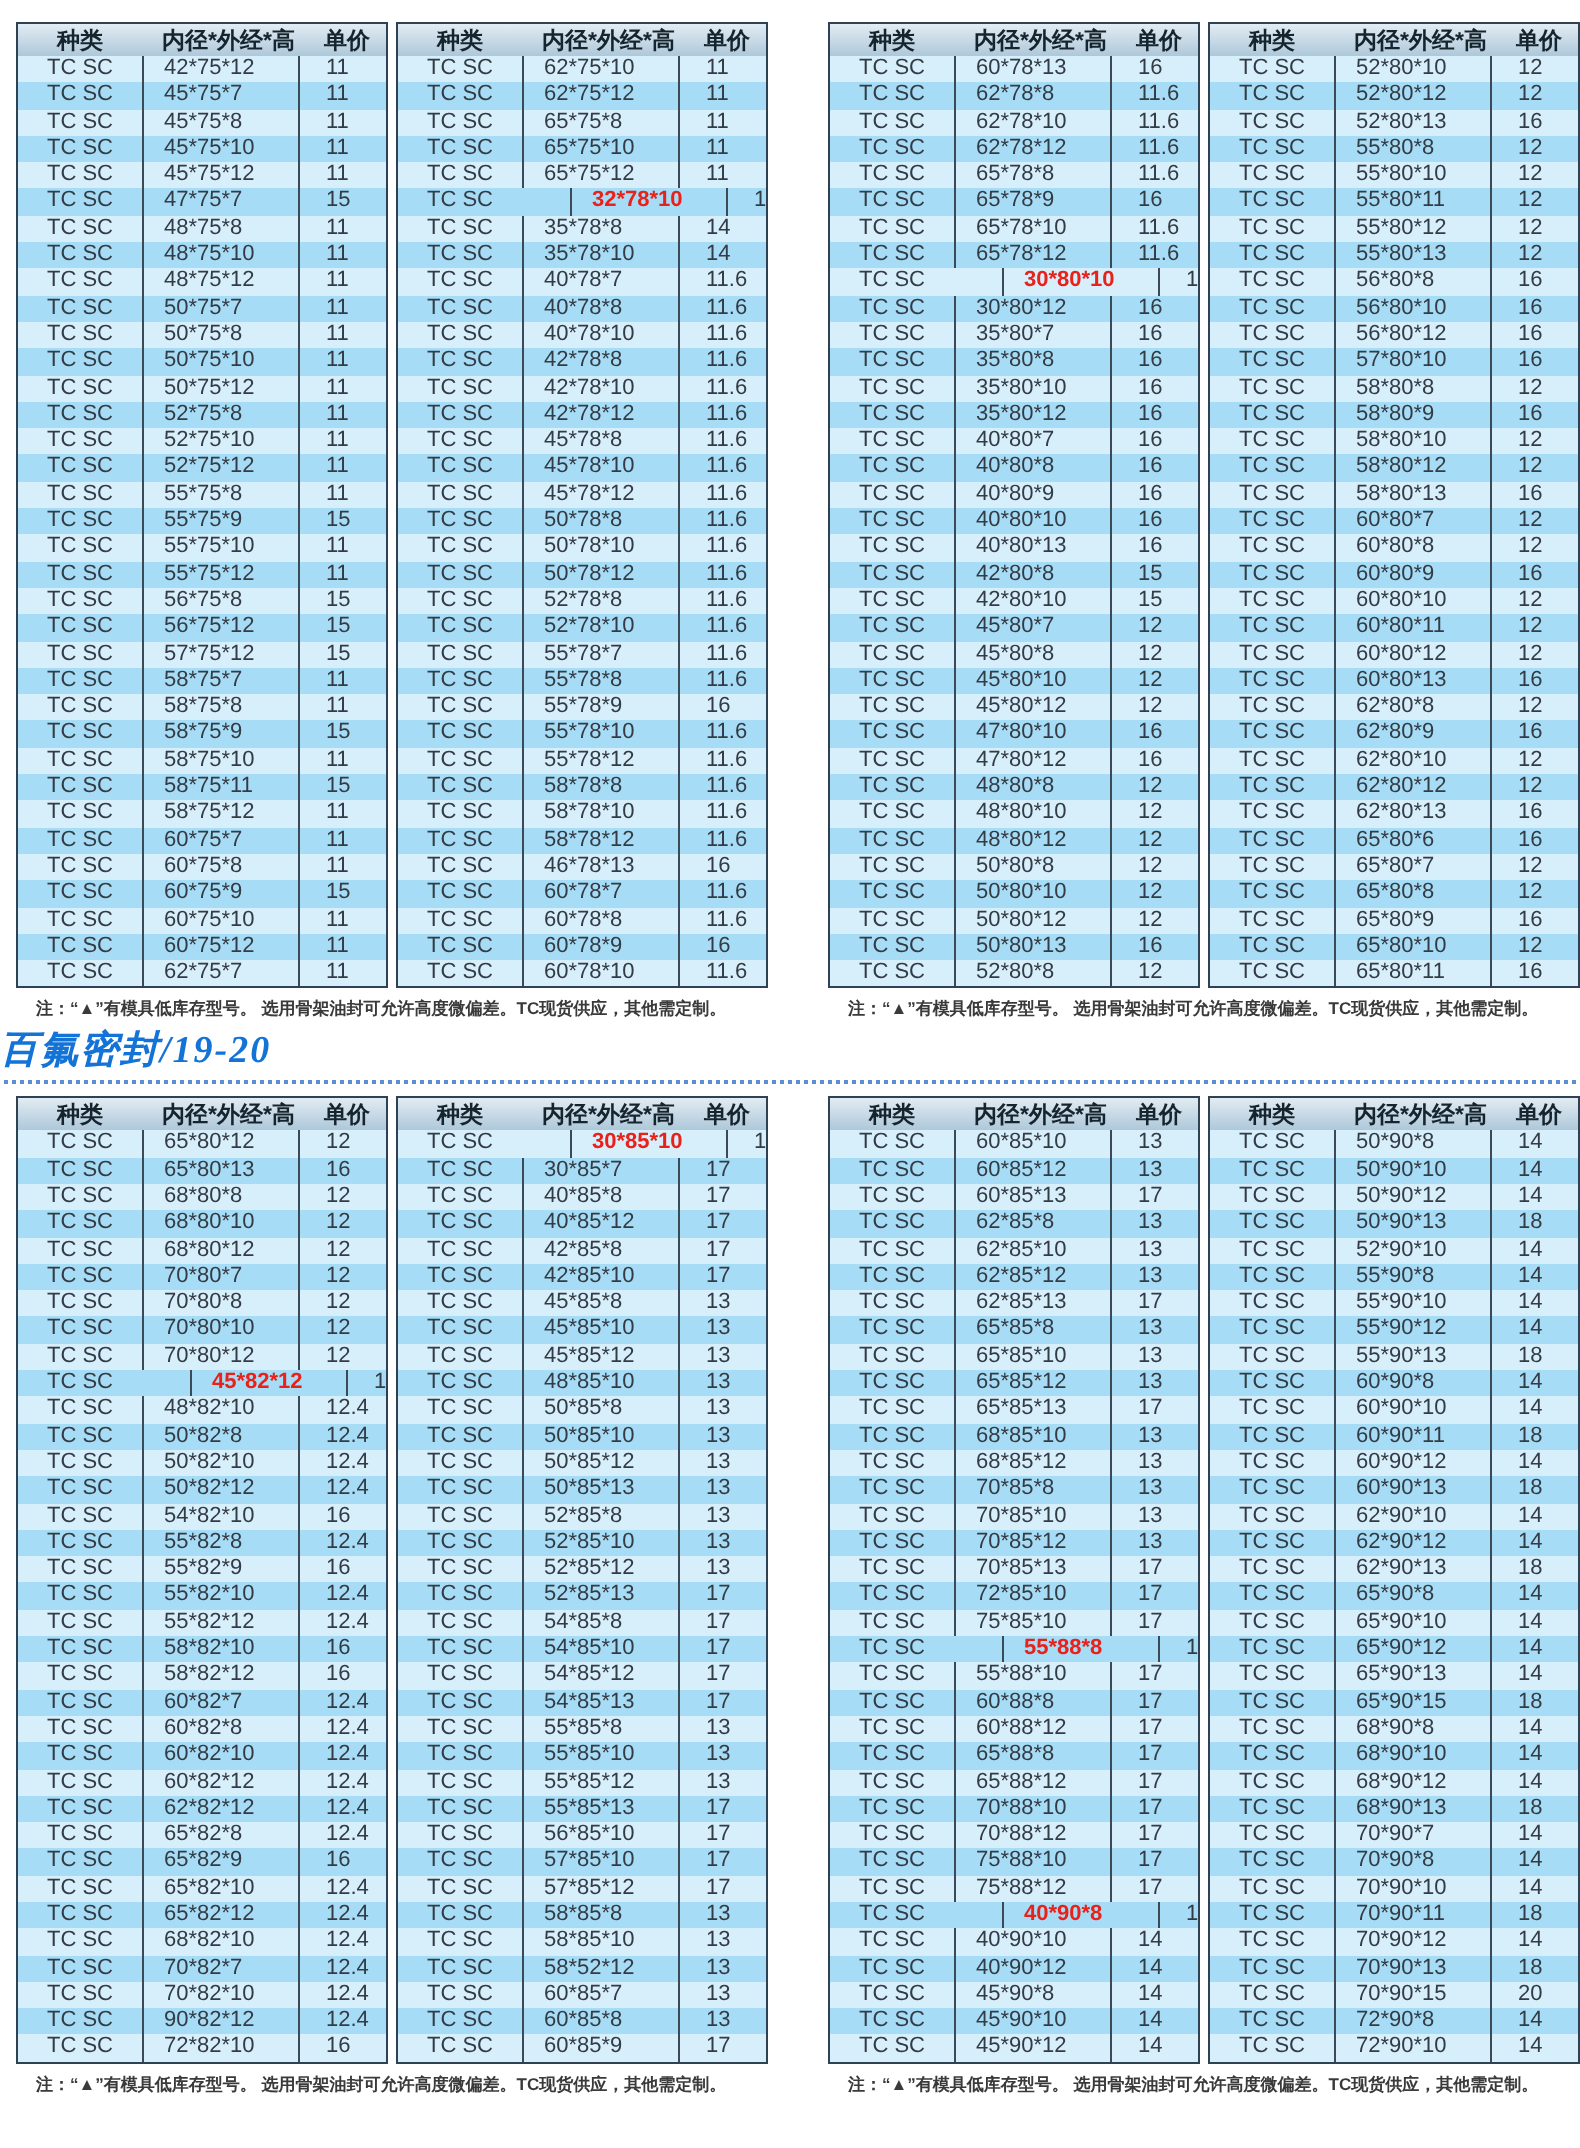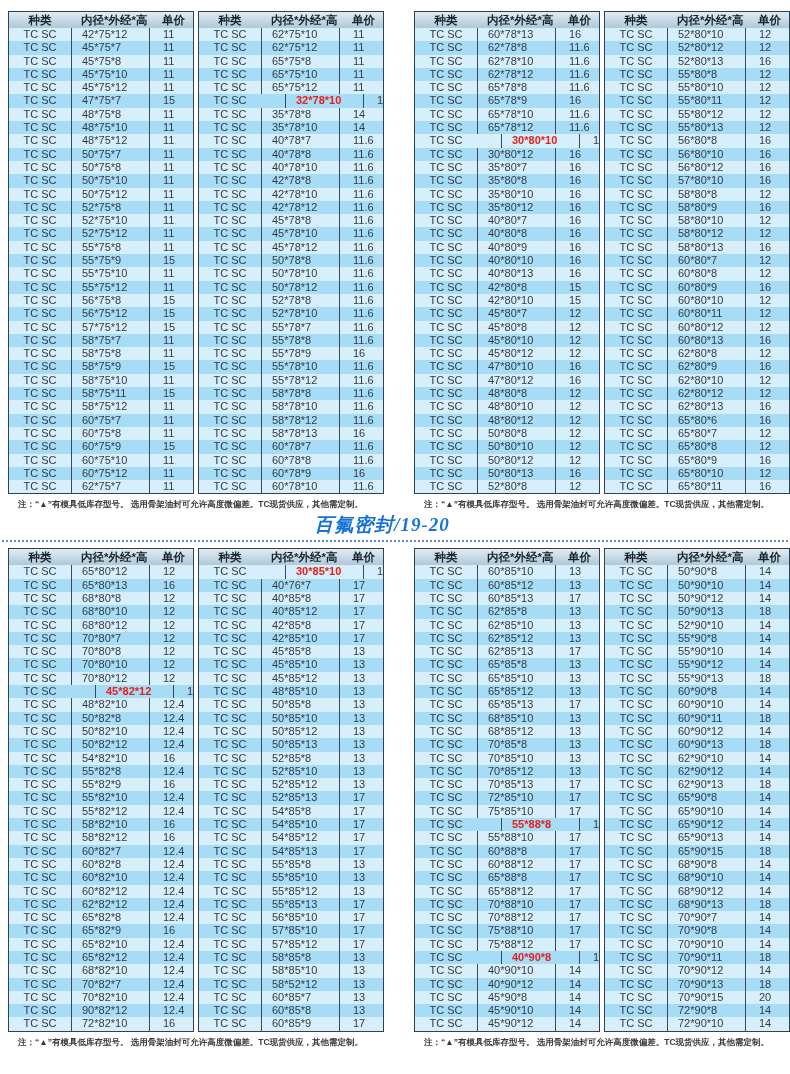--- a/index.html
+++ b/index.html
@@ -18,21 +18,21 @@
   .trow.light{background:#d7eefb;}
   .trow.dark{background:#a6dcf5;}
   .cell{box-sizing:border-box;overflow:hidden;}
   .c1{width:62px;text-align:center;}
   .c2{width:78px;text-align:left;padding-left:10px;}
   .c3{flex:1;text-align:left;padding-left:13px;}
   .trow .c2,.trow .c3{border-left:1px solid #3a4a56;}
   .red{color:#e8211a;font-weight:bold;margin-left:24px;}
   .note{font-size:8.5px;font-weight:bold;color:#3a3a3a;margin-top:5px;padding-left:10px;
         white-space:nowrap;letter-spacing:0;}
-  .label-row{display:flex;justify-content:center;padding-right:26px;margin-top:1px;height:24px;}
+  .label-row{display:flex;justify-content:flex-start;padding-right:26px;margin-top:1px;height:24px;}
   .page-label{font-family:"Liberation Serif",serif;font-style:italic;font-weight:bold;
         font-size:19px;color:#1473d6;letter-spacing:1px;}
   .divider{border-top:2px dotted #5b8fd0;margin:4px 2px 6px 2px;height:0;}
 </style>
 </head>
 <body>
 
 <div class="page">
 
   <section>
@@ -372,21 +372,21 @@
                 <div class="cell c2">58*78*10</div>
                 <div class="cell c3">11.6</div>
               </div>
               <div class="trow dark">
                 <div class="cell c1">TC SC</div>
                 <div class="cell c2">58*78*12</div>
                 <div class="cell c3">11.6</div>
               </div>
               <div class="trow light">
                 <div class="cell c1">TC SC</div>
-                <div class="cell c2">58*78*13</div>
+                <div class="cell c2">46*78*13</div>
                 <div class="cell c3">16</div>
               </div>
               <div class="trow dark">
                 <div class="cell c1">TC SC</div>
                 <div class="cell c2">60*78*7</div>
                 <div class="cell c3">11.6</div>
               </div>
               <div class="trow light">
                 <div class="cell c1">TC SC</div>
                 <div class="cell c2">60*78*8</div>
@@ -975,21 +975,21 @@
                 <div class="hc c2">内径*外经*高</div>
                 <div class="hc c3">单价</div>
               </div>
               <div class="trow light">
                 <div class="cell c1">TC SC</div>
                 <div class="cell c2 red">30*85*10</div>
                 <div class="cell c3">17</div>
               </div>
               <div class="trow dark">
                 <div class="cell c1">TC SC</div>
-                <div class="cell c2">40*76*7</div>
+                <div class="cell c2">30*85*7</div>
                 <div class="cell c3">17</div>
               </div>
               <div class="trow light">
                 <div class="cell c1">TC SC</div>
                 <div class="cell c2">40*85*8</div>
                 <div class="cell c3">17</div>
               </div>
               <div class="trow dark">
                 <div class="cell c1">TC SC</div>
                 <div class="cell c2">40*85*12</div>

